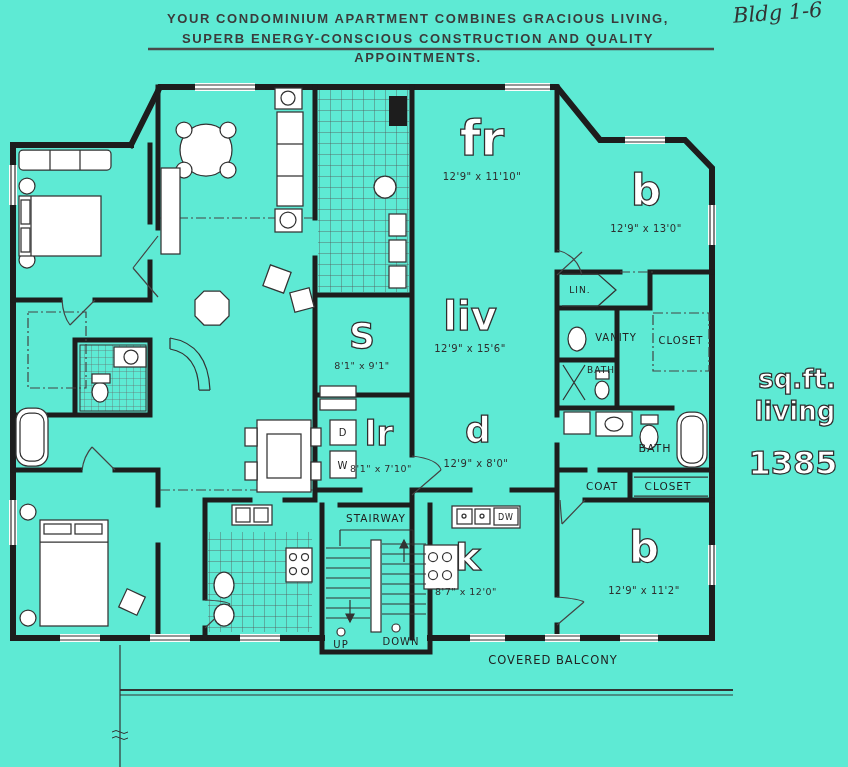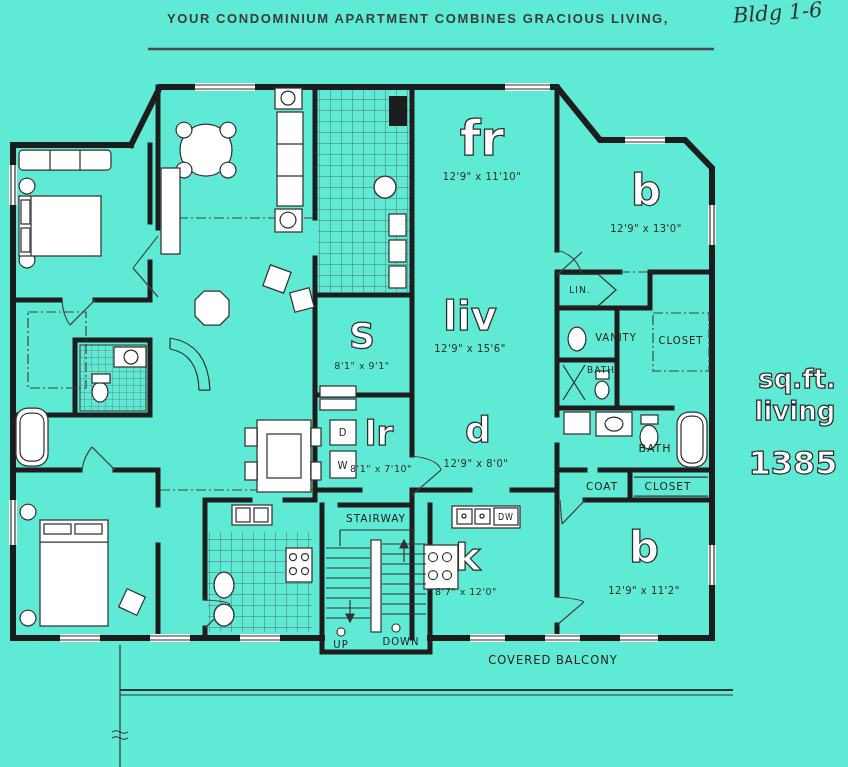--- a/index.html
+++ b/index.html
@@ -23,20 +23,21 @@
   .cap{fill:#222;letter-spacing:1px;}
   .thin{stroke:#333;stroke-width:1.25;fill:none;}
   .thinf{stroke:#333;stroke-width:1.25;fill:#ffffff;}
 </style>
 </head>
 <body>
 <div class="page">
 
 <div class="hdr">
   <div>YOUR CONDOMINIUM APARTMENT COMBINES GRACIOUS LIVING,</div>
+  <div>SUPERB ENERGY-CONSCIOUS CONSTRUCTION AND QUALITY APPOINTMENTS.</div>
 </div>
 <div class="hand">Bldg 1-6</div>
 
 <svg width="848" height="767" viewBox="0 0 848 767">
   <defs>
     <pattern id="tileA" width="11" height="11" patternUnits="userSpaceOnUse">
       <path d="M11 0 H0 V11" fill="none" stroke="#555" stroke-width="0.8"></path>
     </pattern>
     <pattern id="tileB" width="7" height="7" patternUnits="userSpaceOnUse">
       <path d="M7 0 H0 V7" fill="none" stroke="#666" stroke-width="0.7"></path>

